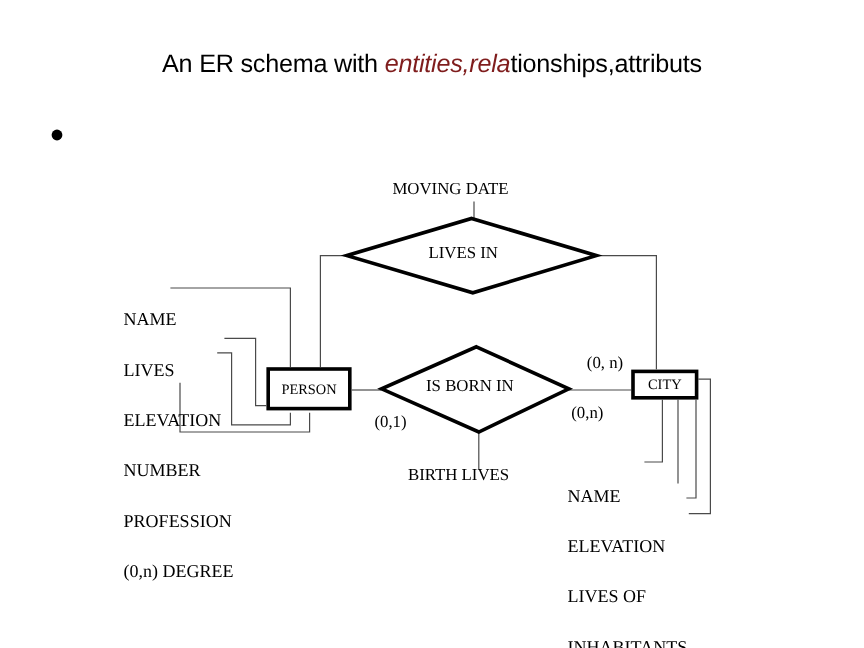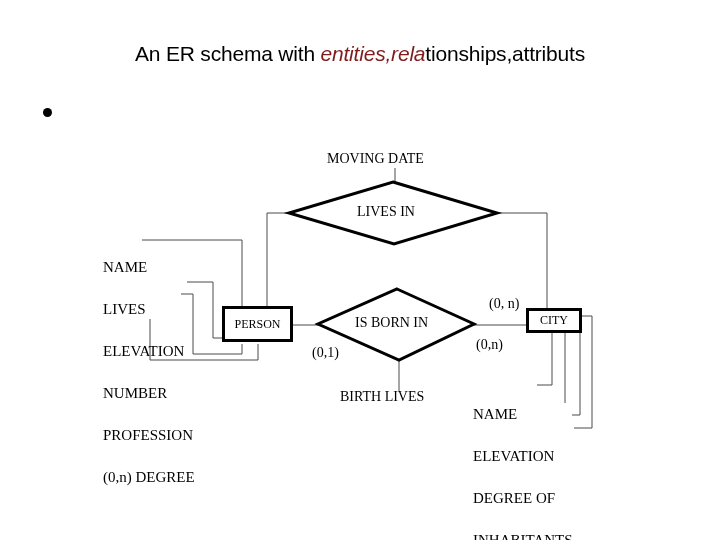--- a/index.html
+++ b/index.html
@@ -81,17 +81,17 @@
     <div>LIVES</div>
     <div>ELEVATION</div>
     <div>NUMBER</div>
     <div>PROFESSION</div>
     <div>(0,n) DEGREE</div>
   </div>
 
   <div class="attrs city-attrs">
     <div>NAME</div>
     <div>ELEVATION</div>
-    <div>DEGREE OF</div>
+    <div>LIVES OF</div>
     <div>INHABITANTS</div>
   </div>
 
 </div>
 
 </body></html>

